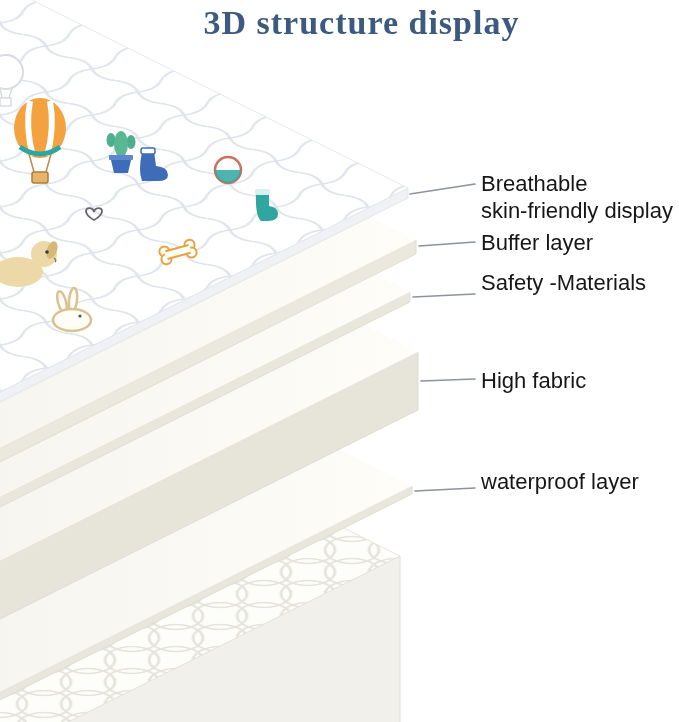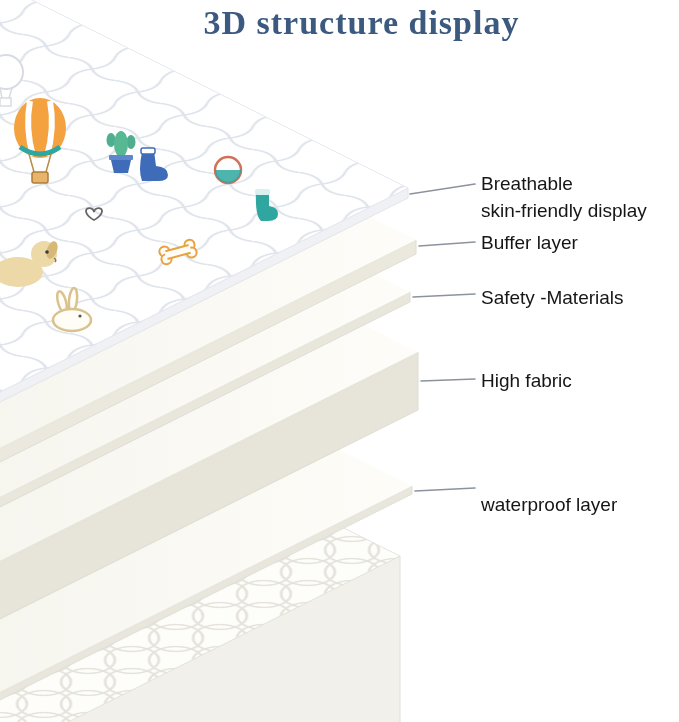--- a/index.html
+++ b/index.html
@@ -7,21 +7,21 @@
     position:relative;width:679px;height:722px;background:#fff;overflow:hidden;
     font-family:"Liberation Sans",sans-serif;
   }
   .title{
     position:absolute;top:4px;left:0;width:100%;text-align:center;
     font-family:"Liberation Serif",serif;font-weight:700;font-size:34px;
     color:#3c5a80;letter-spacing:1px;transform:translateX(22px);margin:0;
   }
   svg.illo{position:absolute;left:0;top:0;}
   .label{
-    position:absolute;left:481px;color:#161616;font-size:19px;line-height:26.5px;
+    position:absolute;left:481px;color:#161616;font-size:22px;line-height:26.5px;
     white-space:nowrap;
   }
   .label .line{display:block;}
 </style>
 </head>
 <body>
 
 <div class="stage">
 
   <h1 class="title">3D structure display</h1>
@@ -163,25 +163,25 @@
 
   <div class="label" style="top:171px">
     <span class="line">Breathable</span>
     <span class="line">skin-friendly display</span>
   </div>
 
   <div class="label" style="top:230px">
     <span class="line">Buffer layer</span>
   </div>
 
-  <div class="label" style="top:285px">
+  <div class="label" style="top:270px">
     <span class="line">Safety -Materials</span>
   </div>
 
   <div class="label" style="top:368px">
     <span class="line">High fabric</span>
   </div>
 
-  <div class="label" style="top:492px">
+  <div class="label" style="top:469px">
     <span class="line">waterproof layer</span>
   </div>
 
 </div>
 
 </body></html>

